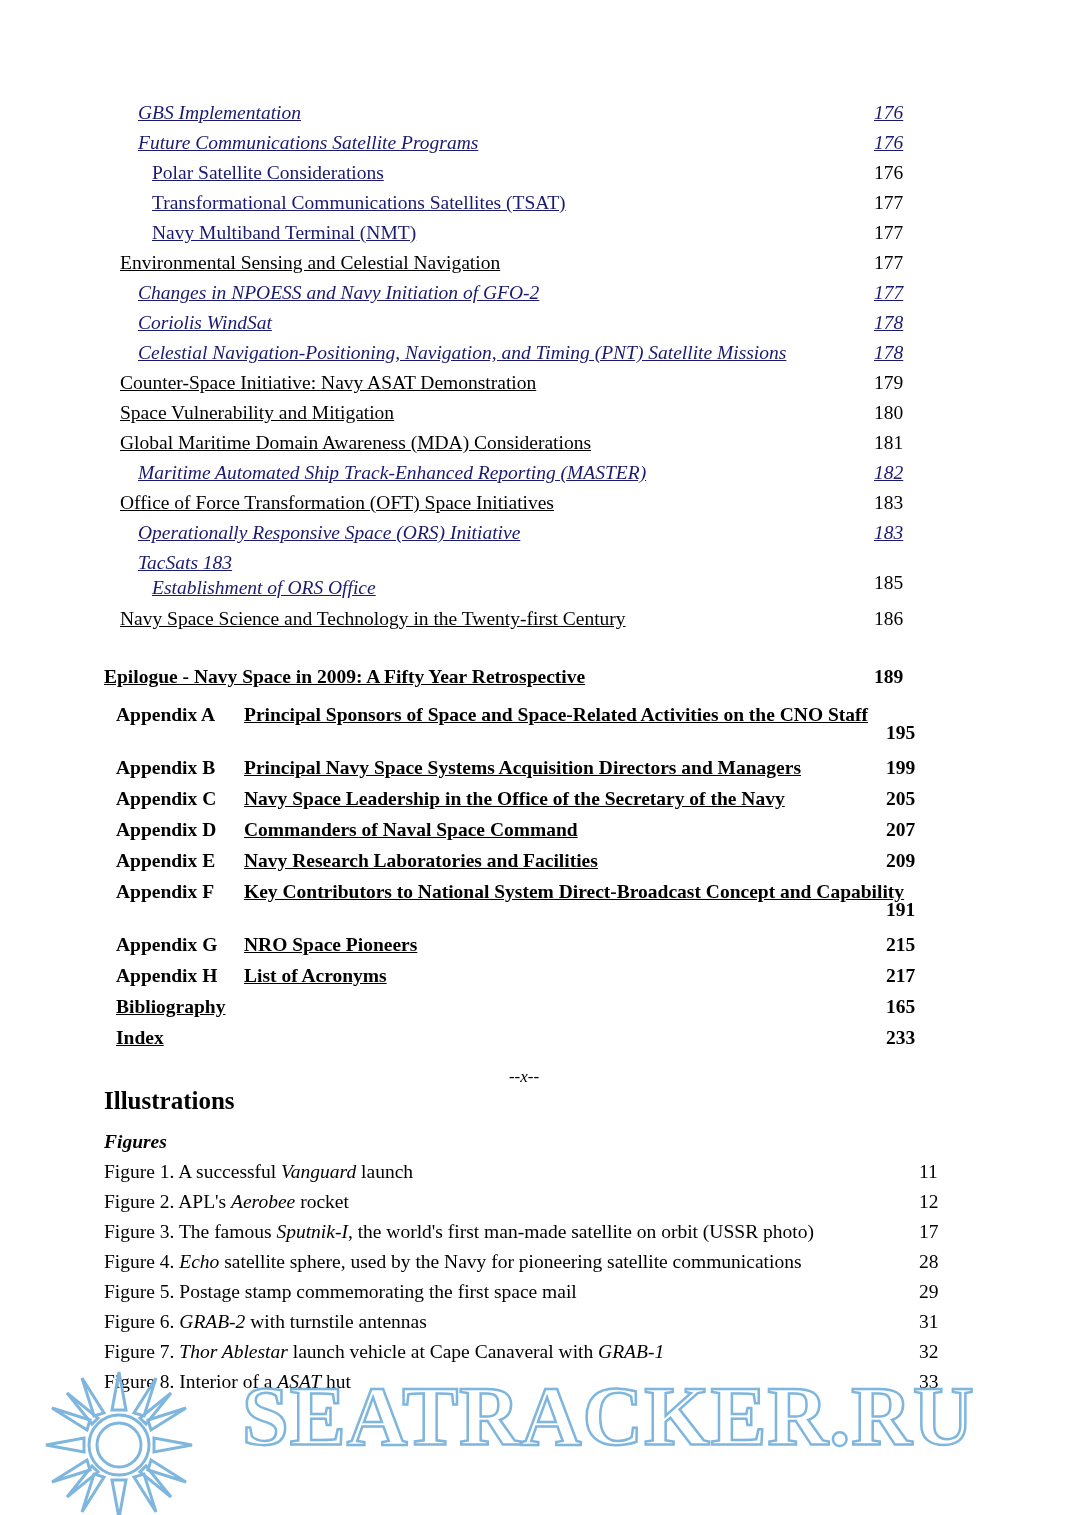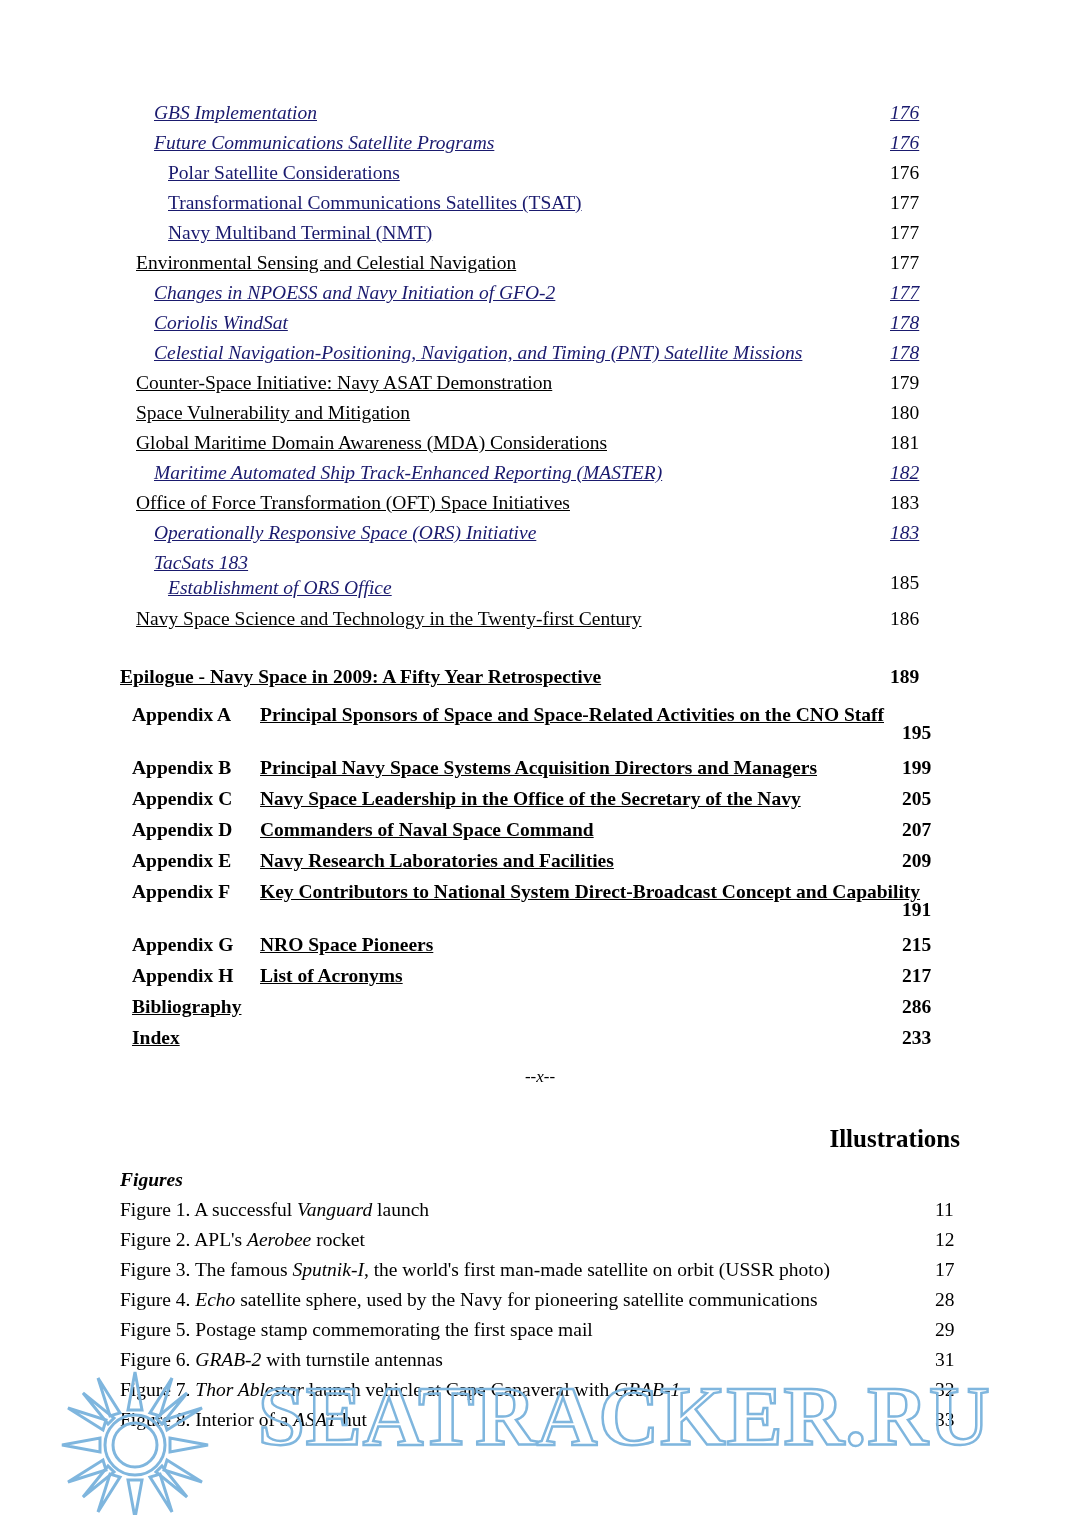--- a/index.html
+++ b/index.html
@@ -10,21 +10,21 @@
   body {
     width: 1080px;
     height: 1515px;
     position: relative;
     font-family: "Liberation Serif", serif;
     color: #000000;
     overflow: hidden;
   }
   .page {
     position: absolute;
-    left: 16px; top: 0;
+    left: 0; top: 0;
     width: 920px;
     height: 1515px;
   }
   .content {
     position: absolute;
     left: 104px;
     top: 100px;
     width: 840px;
   }
   .toc-line {
@@ -98,24 +98,23 @@
 
   .xmark {
     text-align: center;
     font-style: italic;
     font-size: 17px;
     margin-top: 12px;
     width: 840px;
   }
 
   .illus-heading {
-    text-align: right;
+    text-align: left;
     font-weight: bold;
     font-size: 25px;
-    margin-top: 38px;
     margin-bottom: 16px;
   }
   .figures-label {
     font-weight: bold;
     font-style: italic;
     font-size: 19.5px;
     margin-bottom: 4px;
   }
   .fig-line {
     position: relative;
@@ -299,21 +298,21 @@
         <span class="pg">215</span>
       </div>
 
       <div class="apx-line">
         <span class="tag">Appendix H</span><span class="title">List of Acronyms</span>
         <span class="pg">217</span>
       </div>
 
       <div class="apx-line">
         <span class="title">Bibliography</span>
-        <span class="pg">286</span>
+        <span class="pg">165</span>
       </div>
 
       <div class="apx-line">
         <span class="title">Index</span>
         <span class="pg">233</span>
       </div>
     </div>
 
     <div class="xmark">--x--</div>
 

